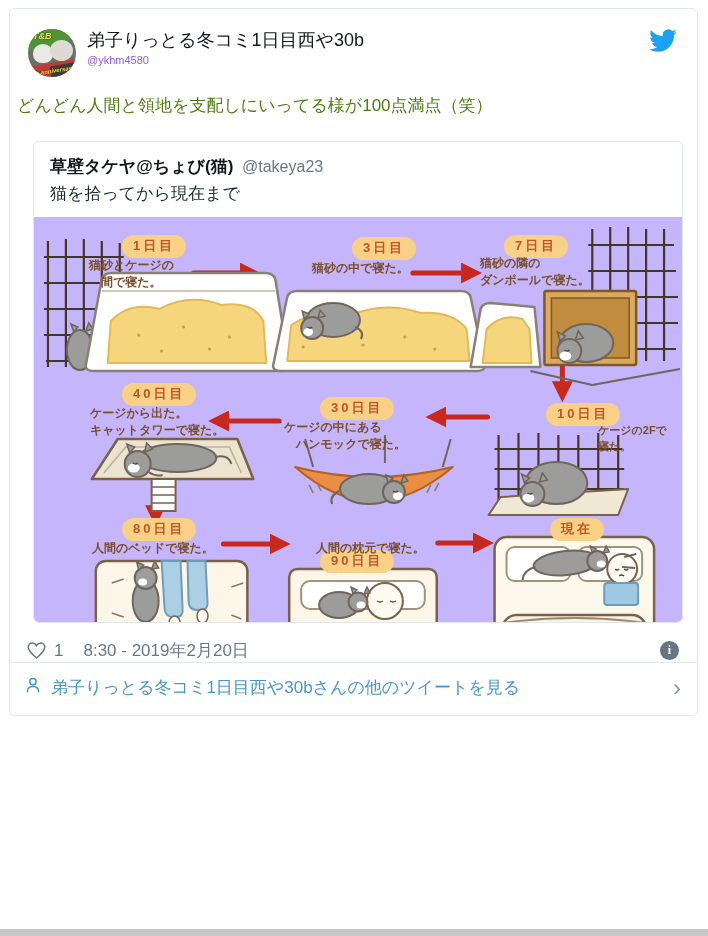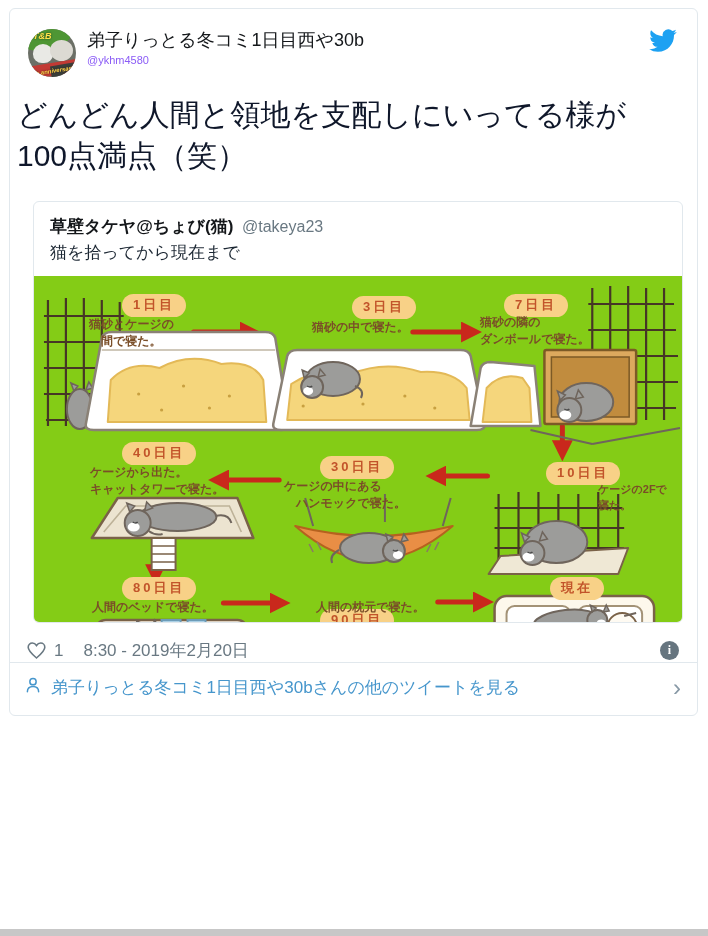--- a/index.html
+++ b/index.html
@@ -24,31 +24,31 @@
   .av-red { position:absolute; bottom:1px; left:-5px; width:58px; height:13px; background:#c23a34; transform:rotate(-9deg); }
   .av-dark { position:absolute; bottom:-2px; right:-3px; width:28px; height:15px; background:#3a3f3a; transform:rotate(-10deg); }
   .av-t { position:absolute; top:2px; left:5px; color:#ffe24a; font-size:9px; font-weight:bold; font-style:italic; text-shadow:0 0 2px #1e3313; }
   .av-7 { position:absolute; bottom:3px; left:2px; color:#ffd84a; font-size:6px; font-weight:bold; font-style:italic; transform:rotate(-9deg); text-shadow:0 0 2px #3a1410; white-space:nowrap; }
   .hdr-text { margin-left:11px; flex:1 1 auto; min-width:0; }
   .name { font-weight:normal; font-size:18px; color:#14171a; line-height:1.25; cursor:pointer; }
   .handle { font-size:11px; color:#8b5cf6; margin-top:2px; }
   .bird { margin-left:12px; flex:0 0 auto; cursor:pointer; }
 
   
-  .tweet-text { margin:17px 14px 0 7px; max-width:646px; font-size:30px; line-height:1.38; color:#0f172a; }
+  .tweet-text { margin:17px 14px 0 7px; max-width:646px; font-size:17px; line-height:1.38; color:#4d7c0f; }
 
   
   .quote { margin:24px 14px 0 23px; border:1px solid #e1e8ed; border-radius:6px; overflow:hidden; background:#fff; cursor:pointer; }
   .q-hdr { padding:14px 16px 0; font-size:17px; line-height:1.25; }
   .q-name { font-weight:bold; color:#14171a; }
   .q-handle { color:#697882; font-size:16px; margin-left:4px; }
   .q-text { padding:4px 16px 12px; font-size:17px; color:#1c2733; }
 
   
-  .illustration { position:relative; height:552px; background:#84cc16; }
+  .illustration { position:relative; height:552px; background:#c4b5fd; }
   .illustration > svg { position:absolute; left:0; top:0; width:100%; height:100%; }
   .pill {
     position:absolute; background:#f8d187; color:#c2542a; font-weight:bold;
     font-size:13px; letter-spacing:3px; padding:2px 11px 3px; border-radius:12px; white-space:nowrap;
   }
   .cap {
     position:absolute; color:#7a4e28; font-size:12px; line-height:1.45;
     white-space:pre-line; font-weight:bold;
   }
   .cap.small { font-size:11px; }

